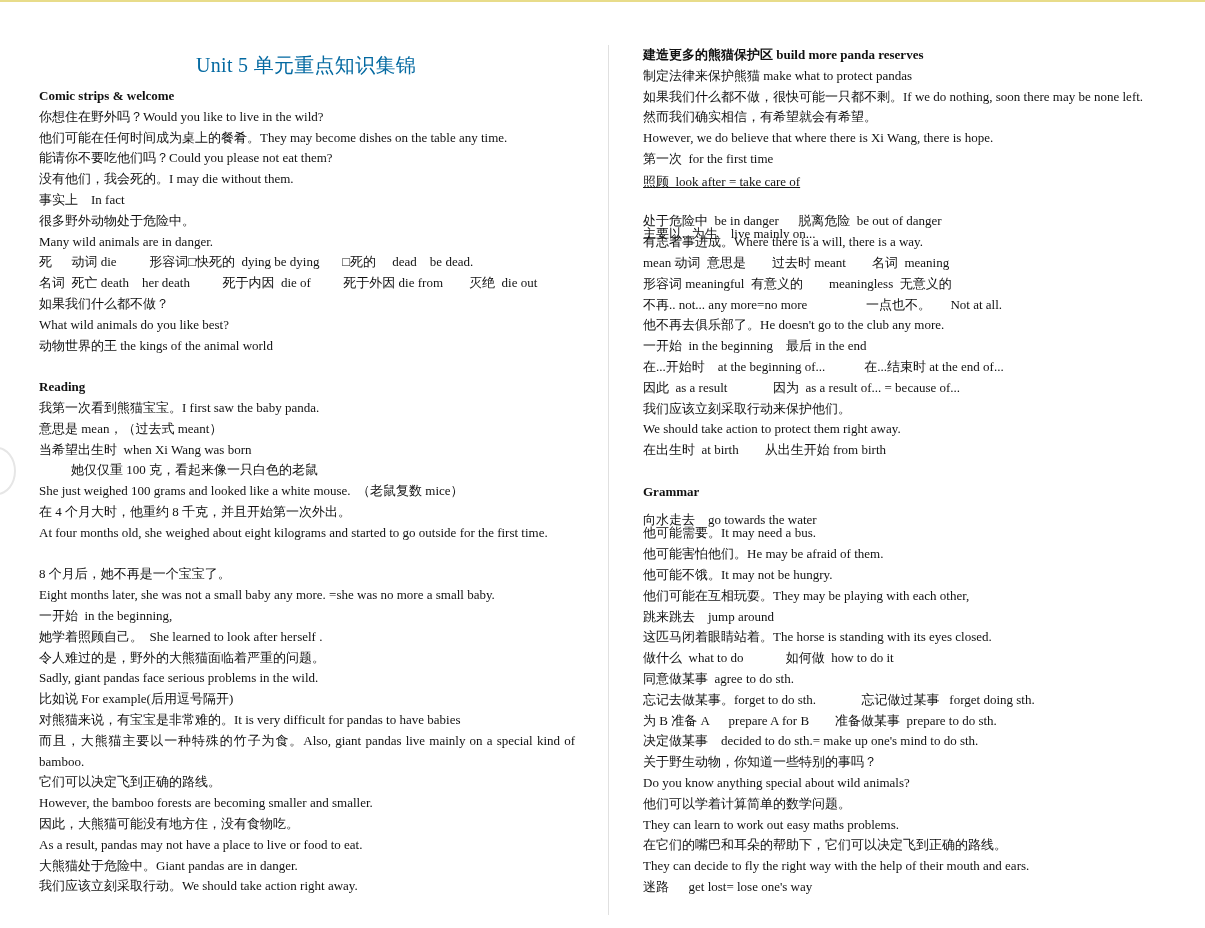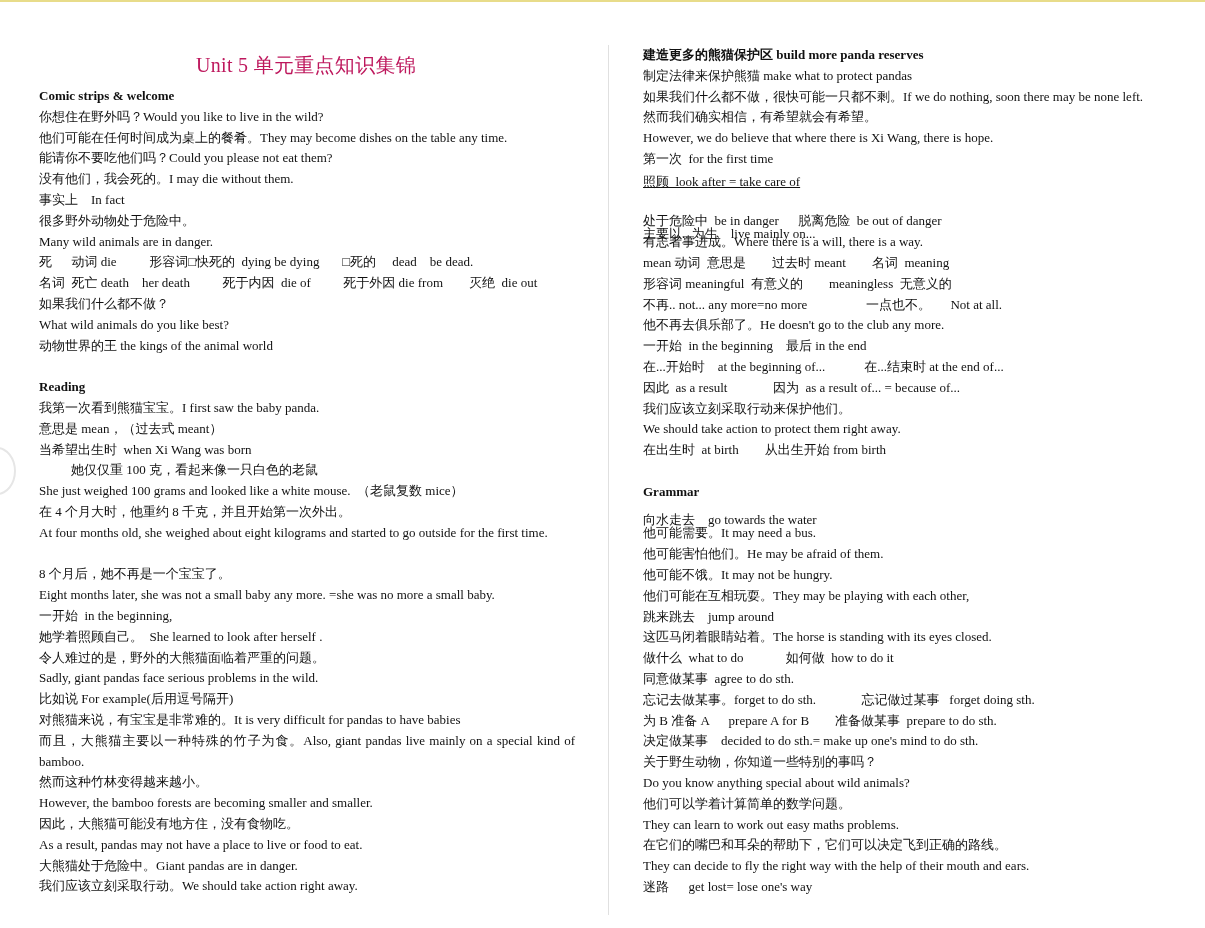--- a/index.html
+++ b/index.html
@@ -11,21 +11,21 @@
   .top-bar { position: absolute; left: 0; top: 0; width: 1205px; height: 2px; background: #e8dc8a; }
   .side-handle {
     position: absolute; left: -22px; top: 447px; width: 34px; height: 44px;
     border-radius: 50%; border: 2px solid #e6e6e6; background: #fff;
   }
   .divider { position: absolute; left: 608px; top: 45px; width: 1px; height: 870px; background: #e0e0e0; }
   .col { position: absolute; top: 0; }
   .col-left { left: 39px; width: 536px; }
   .col-right { left: 643px; width: 560px; }
   .title {
-    position: absolute; left: 196px; top: 52px; font-size: 20px; color: #be185d; white-space: nowrap;
+    position: absolute; left: 196px; top: 52px; font-size: 20px; color: #0369a1; white-space: nowrap;
     letter-spacing: 0.3px;
   }
   .line {
     position: absolute; left: 0; font-size: 13px; line-height: 20.8px; white-space: pre;
     color: #111;
   }
   .line.wrap { white-space: normal; text-align: justify; text-align-last: left; }
   .heading { font-weight: bold; }
 </style>
 </head>
@@ -62,21 +62,21 @@
     <div class="line wrap" style="top: 522.8px; width: 536px;">At four months old, she weighed about eight kilograms and started to go outside for the first time.</div>
     <div class="line" style="top: 564.4px;">8 个月后，她不再是一个宝宝了。</div>
     <div class="line" style="top: 585.2px;">Eight months later, she was not a small baby any more. =she was no more a small baby.</div>
     <div class="line" style="top: 606px;">一开始  in the beginning,</div>
     <div class="line" style="top: 626.8px;">她学着照顾自己。  She learned to look after herself .</div>
     <div class="line" style="top: 647.6px;">令人难过的是，野外的大熊猫面临着严重的问题。</div>
     <div class="line" style="top: 668.4px;">Sadly, giant pandas face serious problems in the wild.</div>
     <div class="line" style="top: 689.2px;">比如说 For example(后用逗号隔开)</div>
     <div class="line" style="top: 710px;">对熊猫来说，有宝宝是非常难的。It is very difficult for pandas to have babies</div>
     <div class="line wrap" style="top: 730.8px; width: 536px;">而且，大熊猫主要以一种特殊的竹子为食。Also, giant pandas live mainly on a special kind of bamboo.</div>
-    <div class="line" style="top: 772.4px;">然而这种竹林变得越来越小。</div>
+    <div class="line" style="top: 772.4px;">它们可以决定飞到正确的路线。</div>
     <div class="line" style="top: 793.2px;">However, the bamboo forests are becoming smaller and smaller.</div>
     <div class="line" style="top: 814px;">因此，大熊猫可能没有地方住，没有食物吃。</div>
     <div class="line" style="top: 834.8px;">As a result, pandas may not have a place to live or food to eat.</div>
     <div class="line" style="top: 855.6px;">大熊猫处于危险中。Giant pandas are in danger.</div>
     <div class="line" style="top: 876.4px;">我们应该立刻采取行动。We should take action right away.</div>
   </div>
 <div class="col col-right" id="col-right">
     <div class="line" style="top: 45px; font-weight: bold;">建造更多的熊猫保护区 build more panda reserves</div>
     <div class="line" style="top: 65.8px;">制定法律来保护熊猫 make what to protect pandas</div>
     <div class="line" style="top: 86.6px;">如果我们什么都不做，很快可能一只都不剩。If we do nothing, soon there may be none left.</div>

